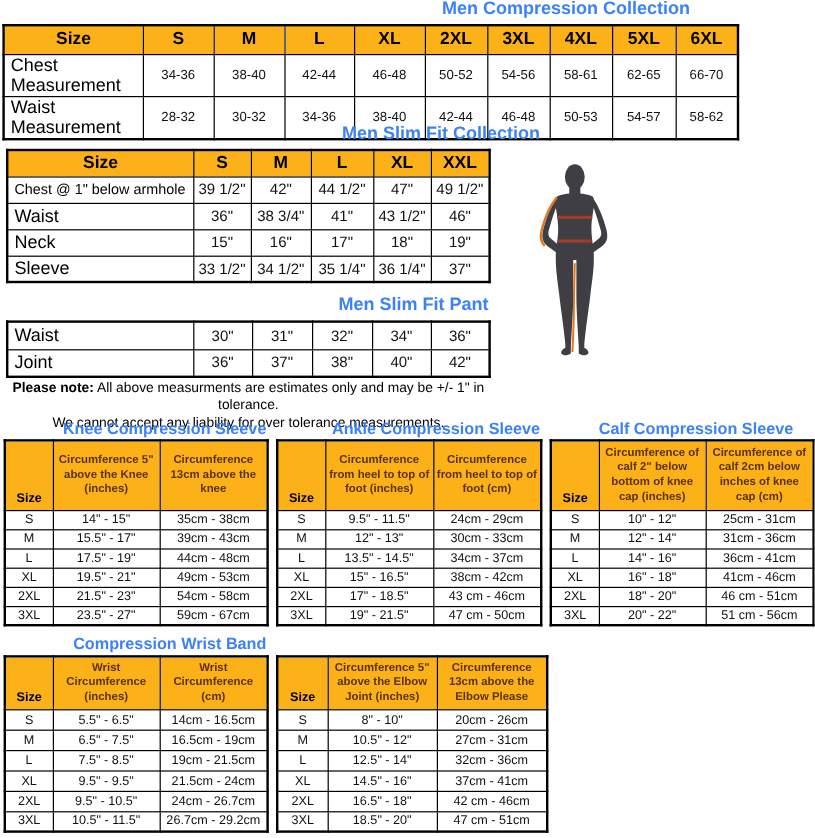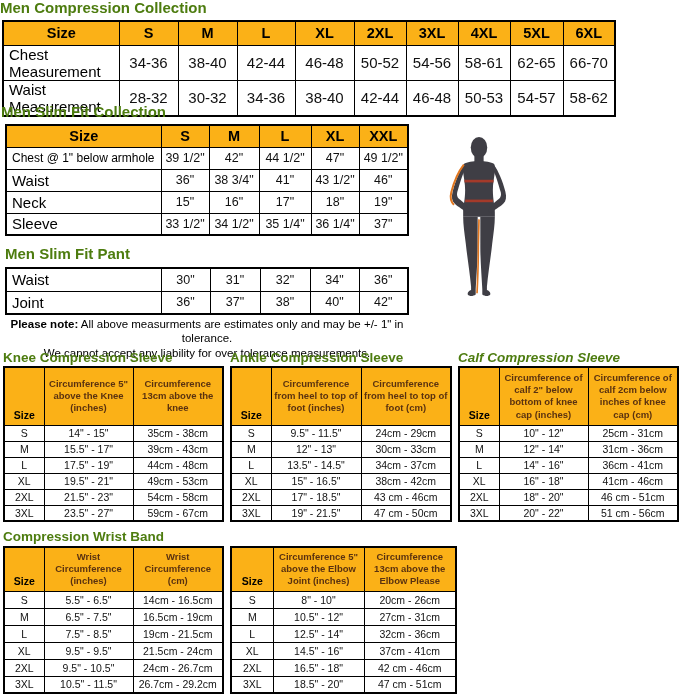--- a/index.html
+++ b/index.html
@@ -1,28 +1,28 @@
 <!DOCTYPE html>
 <html><head>
 <meta charset="utf-8">
 <style>
   html,body{margin:0;padding:0;background:#fff;}
   #page{position:relative;width:679px;height:698px;background:#fff;overflow:hidden;
         font-family:"Liberation Sans","DejaVu Sans",sans-serif;color:#000;}
-  .ttl{position:absolute;text-align:left;font-weight:bold;color:#4d7c0f;white-space:nowrap;}
+  .ttl{position:absolute;text-align:right;font-weight:bold;color:#3b82f6;white-space:nowrap;}
   .ttl-big{font-size:15px;}
   .ttl-small{font-size:13.5px;}
   table{position:absolute;border-collapse:collapse;table-layout:fixed;background:#fff;border:2px solid #000;}
   th,td{border:1px solid #000;overflow:hidden;padding:0;}
   th{background:#FBB117;font-weight:bold;color:#000;text-align:center;vertical-align:middle;}
   td{text-align:center;vertical-align:middle;color:#111;}
   
   .t-main tr{height:23px;} .t-main tr.hrow{height:24px;}
   .t-main th{font-size:14.5px;}
-  .t-main td{font-size:15px;}
+  .t-main td{font-size:11px;}
   .t-slim tr{height:22px;} .t-slim tr.hrow{height:22px;}
   .t-slim th{font-size:14.5px;}
   .t-slim td{font-size:12.5px;}
   .t-pant tr{height:23px;}
   .t-pant td{font-size:12.5px;}
   .t-main td:first-child,.t-slim td:first-child,.t-pant td:first-child{
       text-align:left;padding-left:5px;font-size:15px;color:#000;}
   .t-slim tr:nth-child(2) td:first-child{font-size:12px;}
   
   .t-small tr{height:16px;} .t-small tr.hrow{height:58px;}
@@ -89,21 +89,21 @@
           <td>38-40</td>
           <td>42-44</td>
           <td>46-48</td>
           <td>50-53</td>
           <td>54-57</td>
           <td>58-62</td>
         </tr>
       </tbody>
     </table>
 
-  <div class="ttl ttl-big" style="left:1px;top:103px;width:402px;">Men Slim Fit Collection</div>
+  <div class="ttl ttl-big" style="left:13px;top:103px;width:402px;padding-left:35px;">Men Slim Fit Collection</div>
   <table class="t-slim" style="left:5px;top:124px;width:402px;">
       <colgroup>
         <col style="width: 155px;">
         <col style="width: 48px;">
         <col style="width: 50px;">
         <col style="width: 52px;">
         <col style="width: 48px;">
         <col style="width: 49px;">
       </colgroup>
       <tbody>
@@ -288,21 +288,21 @@
           <td>43 cm - 46cm</td>
         </tr>
         <tr>
           <td>3XL</td>
           <td>19" - 21.5"</td>
           <td>47 cm - 50cm</td>
         </tr>
       </tbody>
     </table>
 
-  <div class="ttl ttl-small" style="left:458px;top:350px;width:219px;font-style:italic;">Calf Compression Sleeve</div>
+  <div class="ttl ttl-small" style="left:442px;top:350px;width:219px;">Calf Compression Sleeve</div>
   <table class="t-small" style="left:458px;top:366px;width:219px;">
       <colgroup>
         <col style="width: 40px;">
         <col style="width: 89px;">
         <col style="width: 90px;">
       </colgroup>
       <tbody>
         <tr class="hrow">
           <th>Size</th>
           <th>Circumference of calf 2" below bottom of knee cap (inches)</th>

